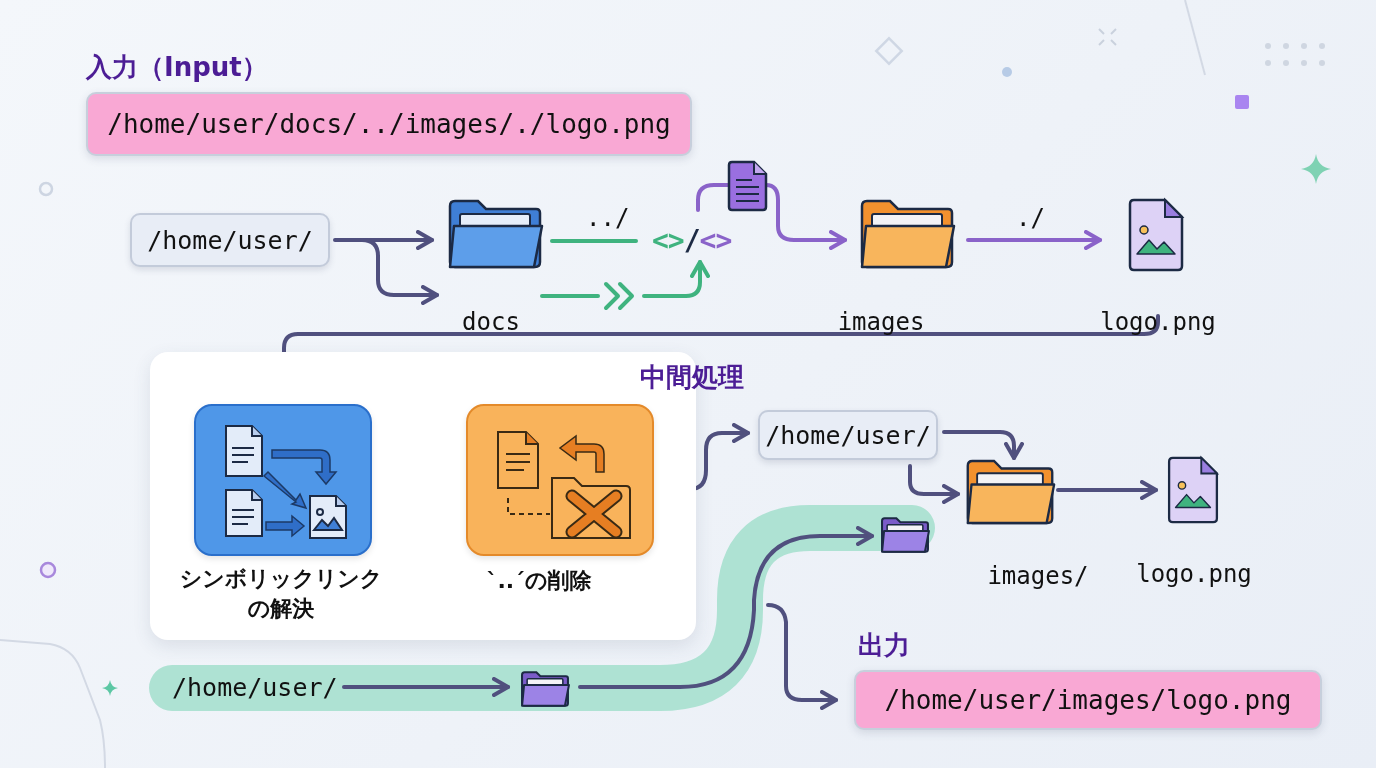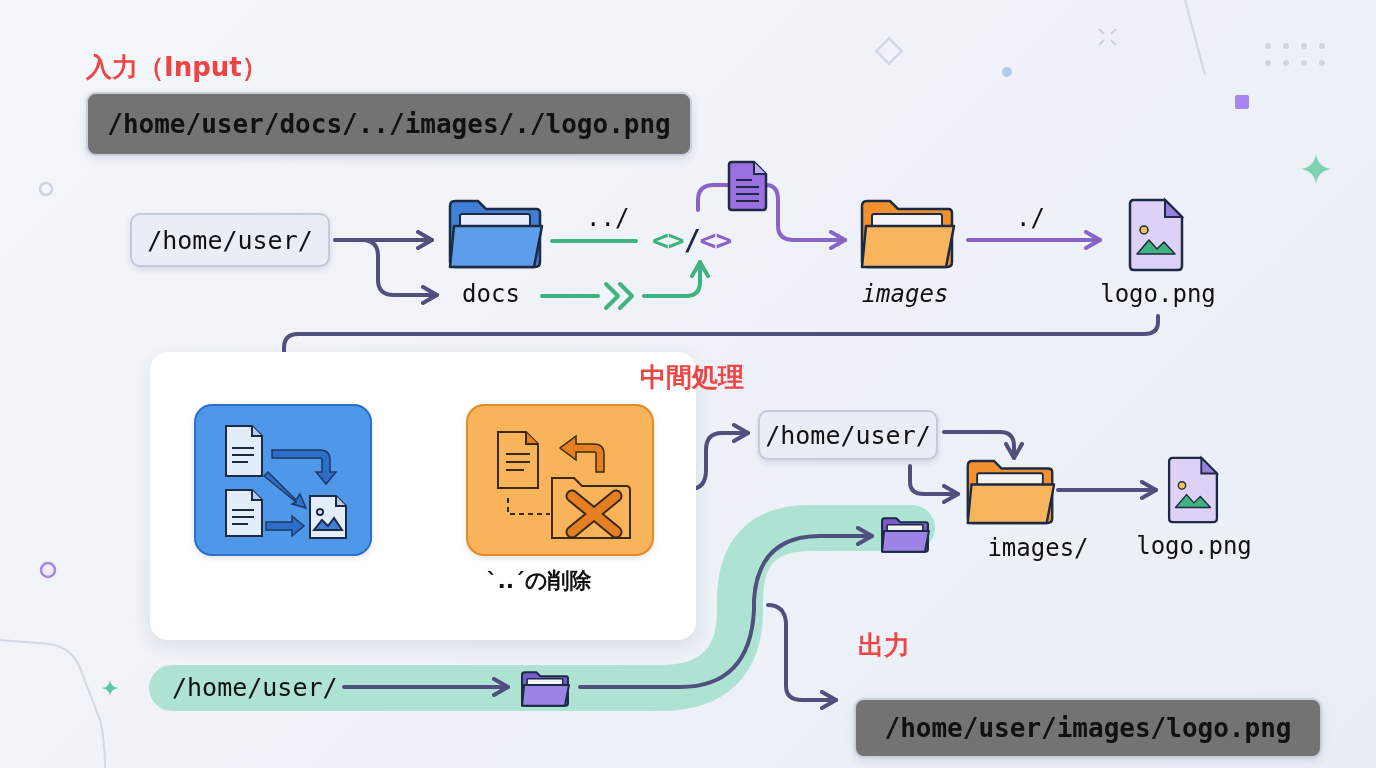--- a/index.html
+++ b/index.html
@@ -3,34 +3,34 @@
 <meta charset="utf-8">
 <style>
   html, body { margin: 0; padding: 0; }
   body {
     width: 1376px; height: 768px; overflow: hidden; position: relative;
     background: linear-gradient(135deg, #f4f7fb 0%, #eef2f8 55%, #e9eef6 100%);
     font-family: "DejaVu Sans", sans-serif; color: #111;
   }
   .abs { position: absolute; }
   .mono { font-family: "DejaVu Sans Mono", "Liberation Mono", monospace; }
-  .heading { font-weight: bold; font-size: 26px; color: #ef4444; }
+  .heading { font-weight: bold; font-size: 26px; color: #4c1d95; }
   .pathbox {
-    background: #737373; border: 2px solid #c7cfdc; border-radius: 10px;
+    background: #f9a8d4; border: 2px solid #c7cfdc; border-radius: 10px;
     box-shadow: 0 3px 8px rgba(60,70,100,0.15);
     display: flex; align-items: center; justify-content: center;
-    font-size: 26px; color: #111; font-weight: bold;
+    font-size: 26px; color: #111;
   }
   .chip {
     background: #e8edf6; border: 2px solid #c3cbda; border-radius: 10px;
     box-shadow: 0 3px 6px rgba(60,70,100,0.15);
     display: flex; align-items: center; justify-content: center;
     font-size: 25px; color: #111;
   }
-  .label { font-size: 24px; color: #111; text-align: center; white-space: nowrap; }
+  .label { font-size: 24px; color: #111; text-align: center; white-space: nowrap; margin-top: 28px; }
   .panel {
     background: #ffffff; border-radius: 18px;
     box-shadow: 0 6px 18px rgba(60,70,100,0.12);
   }
   .tile { border-radius: 18px; box-shadow: 0 3px 6px rgba(0,0,0,0.10); }
   .jp { font-weight: bold; font-size: 22px; text-align: center; color: #111; }
   svg { overflow: visible; }
 </style>
 </head>
 <body>
@@ -130,21 +130,21 @@
   <line x1="10" y1="27" x2="33" y2="27" stroke="#1c2a44" stroke-width="2"></line>
   <line x1="10" y1="34" x2="33" y2="34" stroke="#1c2a44" stroke-width="2"></line>
   <line x1="10" y1="41" x2="33" y2="41" stroke="#1c2a44" stroke-width="2"></line>
 </svg>
 
 <svg class="abs" style="left:858px;top:198px;" width="98" height="72" viewBox="0 0 98 72">
   <path d="M4 8 Q4 3 9 3 L32 3 L40 11 L90 11 Q94 11 94 15 L94 64 Q94 69 89 69 L9 69 Q4 69 4 64 Z" fill="#f2912e" stroke="#1c2a44" stroke-width="2.5"></path>
   <rect x="14" y="16" width="70" height="20" rx="2" fill="#f3f3f6" stroke="#1c2a44" stroke-width="2"></rect>
   <path d="M8 28 L96 28 L88 69 L4 69 Z" fill="#f8b55c" stroke="#1c2a44" stroke-width="2.5" stroke-linejoin="round"></path>
 </svg>
-<div class="abs label mono" style="left:852px;top:280px;width:106px;font-style:italic;">images</div>
+<div class="abs label mono" style="left:828px;top:280px;width:106px;">images</div>
 
 <div class="abs mono" style="left:1016px;top:204px;font-size:24px;">./</div>
 
 <svg class="abs" style="left:1127px;top:198px;" width="58" height="74" viewBox="0 0 58 74">
   <path d="M3 6 Q3 2 7 2 L38 2 L55 19 L55 68 Q55 72 51 72 L7 72 Q3 72 3 68 Z" fill="#ddd2f6" stroke="#1c2a44" stroke-width="2.5"></path>
   <path d="M38 2 L38 19 L55 19 Z" fill="#9a7ee0" stroke="#1c2a44" stroke-width="2"></path>
   <circle cx="17" cy="32" r="4" fill="#f7c15a" stroke="#1c2a44" stroke-width="1.5"></circle>
   <path d="M10 56 L22 42 L30 51 L37 44 L48 56 Z" fill="#3fb37f" stroke="#1c2a44" stroke-width="1.5" stroke-linejoin="round"></path>
 </svg>
 <div class="abs label mono" style="left:1096px;top:280px;width:124px;">logo.png</div>
@@ -171,20 +171,22 @@
       <path d="M118 124 L126 114 L132 120 L138 112 L146 124 Z" fill="#3f7fd6"></path>
     </g>
     <g fill="#2f6ec8" stroke="#1c3a66" stroke-width="1.5">
       <path d="M76 44 L124 44 Q134 44 134 54 L134 66 L140 66 L130 78 L120 66 L126 66 L126 54 Q126 52 124 52 L76 52 Z"></path>
       <path d="M72 66 L100 94 L104 88 L110 102 L96 98 L100 96 L68 70 Z"></path>
       <path d="M70 116 L96 116 L96 110 L108 120 L96 130 L96 124 L70 124 Z"></path>
     </g>
   </svg>
 </div>
 <div class="abs jp" style="left:160px;top:564px;width:242px;line-height:30px;">
+  <div>シンボリックリンク</div>
+  <div>の解決</div>
 </div>
 
 <div class="abs tile" style="left:466px;top:404px;width:184px;height:148px;background:#f9b35b;border:2px solid #e48a2a;">
   <svg width="184" height="148" viewBox="0 0 184 148">
     <g stroke="#3a2a14" stroke-width="2">
       <path d="M30 26 L58 26 L70 38 L70 82 L30 82 Z" fill="#f9b35b"></path>
       <path d="M58 26 L58 38 L70 38" fill="#e67e22"></path>
       <line x1="38" y1="48" x2="62" y2="48"></line>
         <line x1="38" y1="56" x2="62" y2="56"></line>
         <line x1="38" y1="64" x2="56" y2="64"></line>
@@ -225,15 +227,15 @@
   <path d="M8 28 L96 28 L88 69 L4 69 Z" fill="#9c83e6" stroke="#1c2a44" stroke-width="4" stroke-linejoin="round"></path>
 </svg>
 
 <svg class="abs" style="left:880px;top:516px;" width="50" height="38" viewBox="0 0 98 72">
   <path d="M4 8 Q4 3 9 3 L32 3 L40 11 L90 11 Q94 11 94 15 L94 64 Q94 69 89 69 L9 69 Q4 69 4 64 Z" fill="#7b5cc9" stroke="#1c2a44" stroke-width="4"></path>
   <rect x="14" y="16" width="70" height="18" rx="2" fill="#f3f3f6" stroke="#1c2a44" stroke-width="3"></rect>
   <path d="M8 28 L96 28 L88 69 L4 69 Z" fill="#9c83e6" stroke="#1c2a44" stroke-width="4" stroke-linejoin="round"></path>
 </svg>
 
 <div class="abs heading" style="left:858px;top:628px;">出力</div>
-<div class="abs pathbox mono" style="left:854px;top:698px;width:464px;height:56px;">
+<div class="abs pathbox mono" style="left:854px;top:670px;width:464px;height:56px;">
   <span>/home/user/images/logo.png</span>
 </div>
 
 </body></html>

